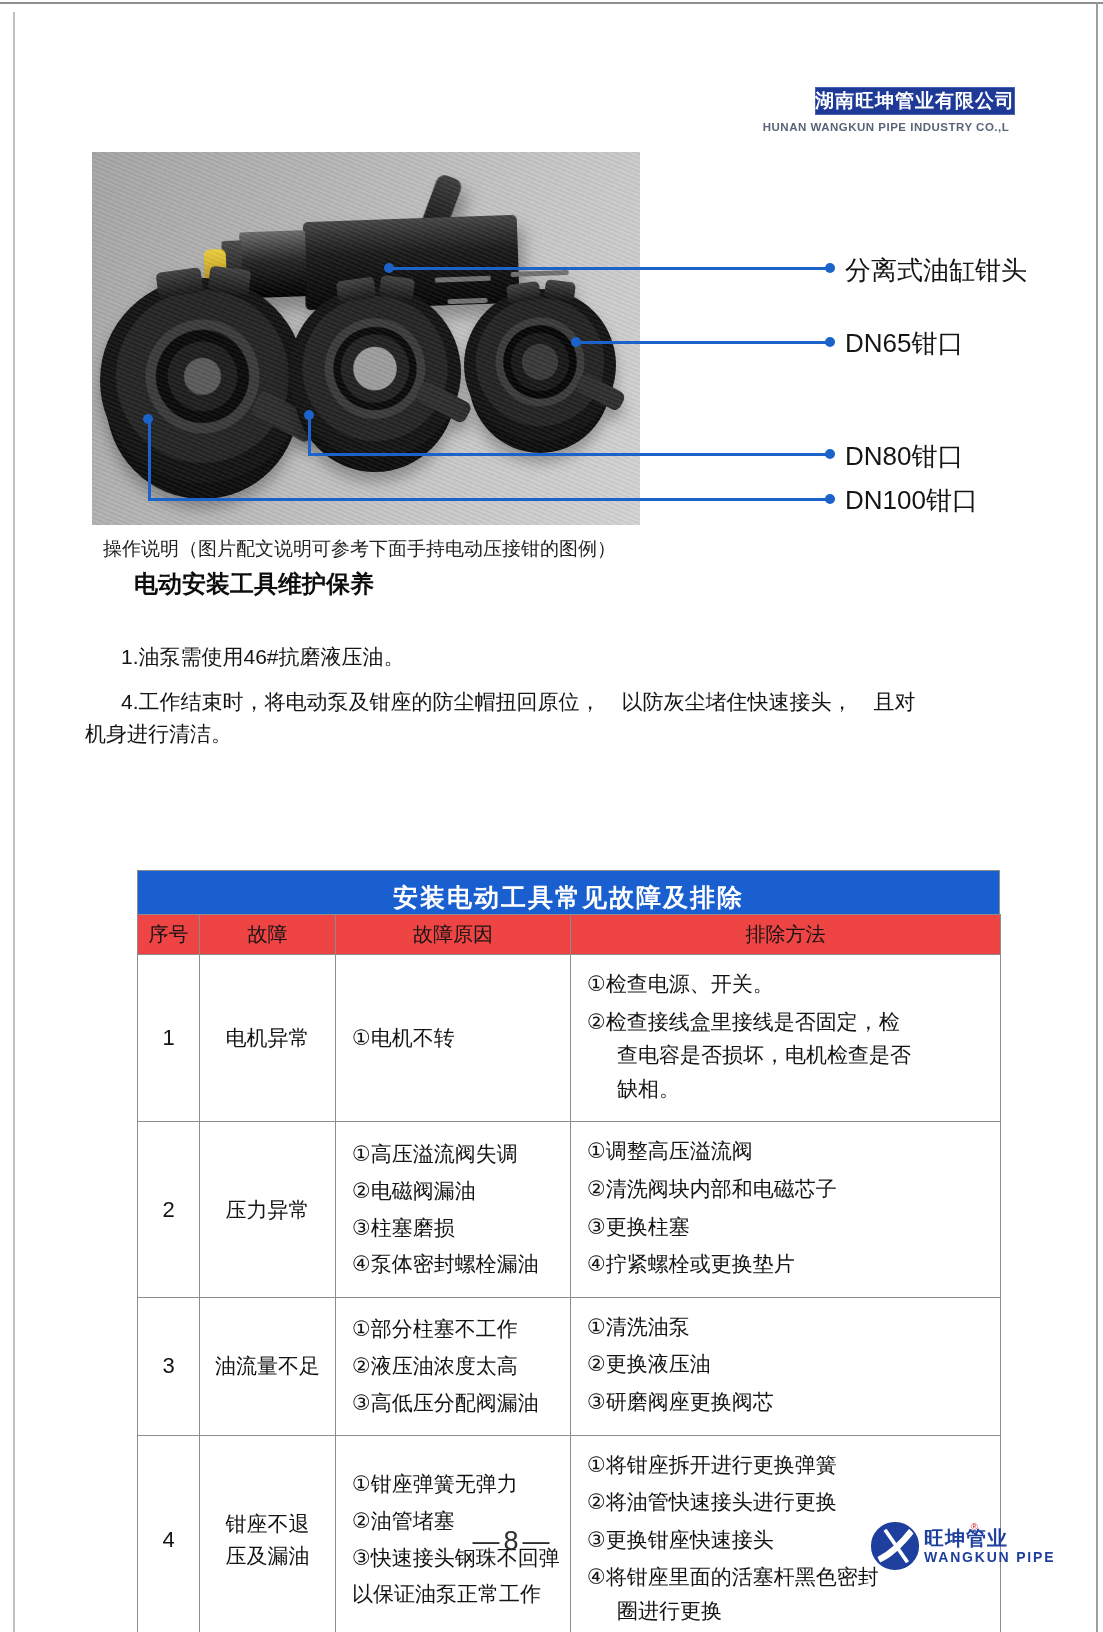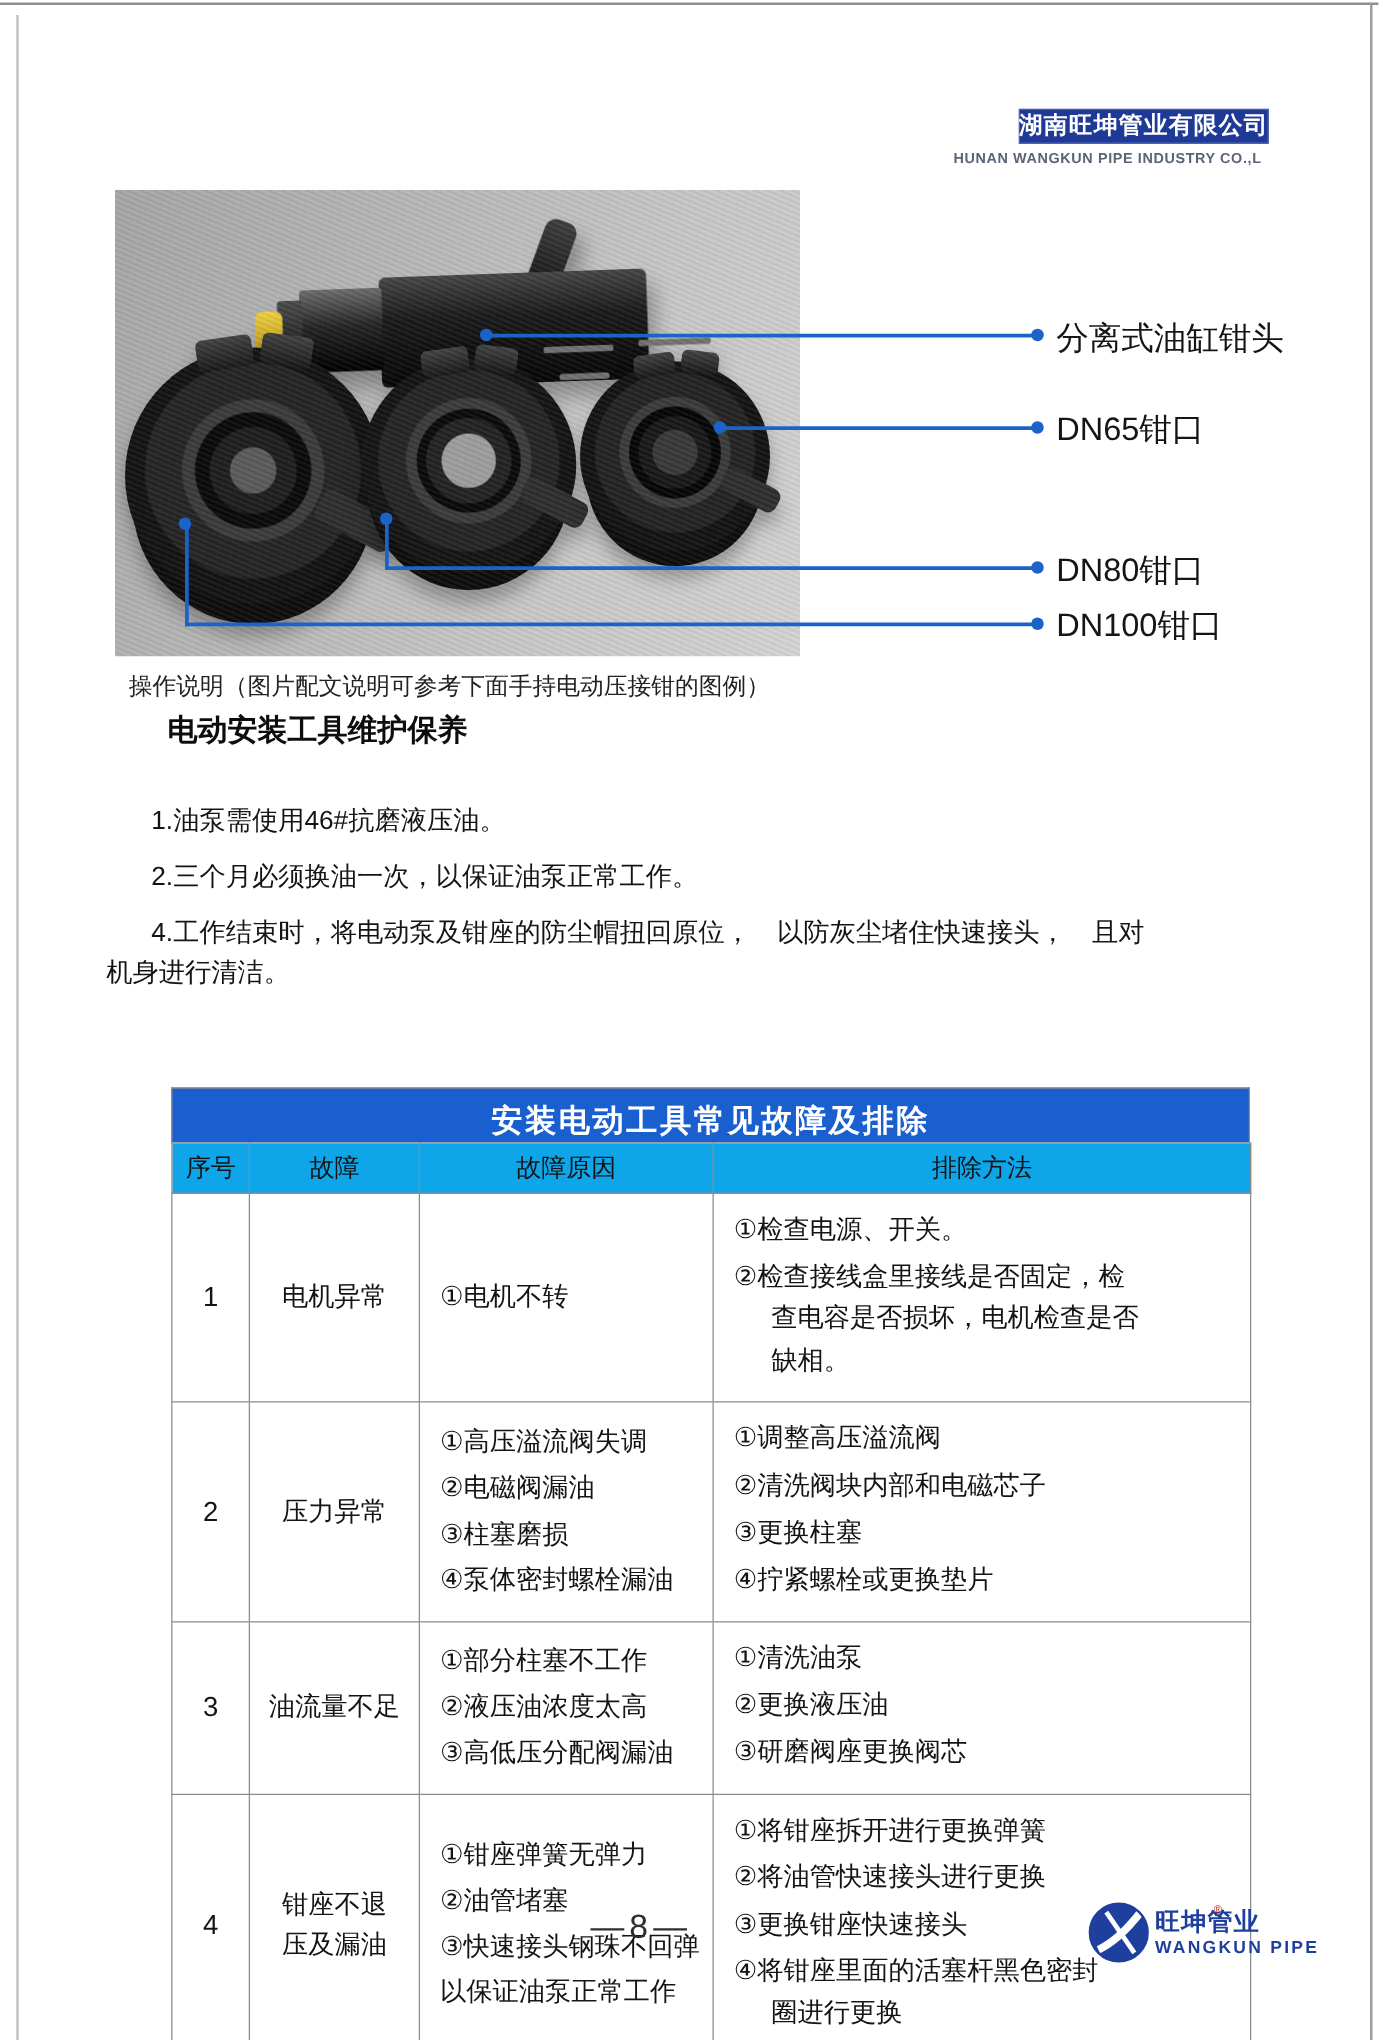--- a/index.html
+++ b/index.html
@@ -79,21 +79,21 @@
 
   .maint-list { position:absolute; left:85px; top:641px; width:940px; font-size:21px; color:#141414; }
   .maint-list p { text-indent:36px; line-height:1.52; margin-bottom:13px; white-space:pre-line; }
 
   
   .tbl-wrap { position:absolute; left:137px; top:870px; width:863px; }
   .tbl-title { height:44px; background:#1a5fd0; border:1px solid #8c8c8c; border-bottom:none;
                color:#fff; font-size:25px; font-weight:bold; text-align:center; line-height:52px; letter-spacing:2px; }
   table { width:100%; border-collapse:collapse; table-layout:fixed; font-size:21px; color:#141414; }
   th, td { border:1px solid #8c8c8c; }
-  th { background:#0ea5e9; height:40px; font-weight:normal; font-size:20px; }
+  th { background:#ef4444; height:40px; font-weight:normal; font-size:20px; }
   td { vertical-align:middle; padding:12px 0; }
   .col-no { text-align:center; font-size:22px; }
   .col-fault { text-align:center; white-space:pre-line; line-height:1.5; }
   .col-causes { padding-left:16px; padding-right:8px; line-height:1.75; }
   .col-solutions { padding-left:16px; padding-right:30px; line-height:1.6; }
   .cell-line { white-space:pre-line; }
   .hang { padding-left:30px; text-indent:-30px; margin-bottom:4px; }
   tr.r1 td { height:132px; } tr.r2 td { height:132px; } tr.r3 td { height:104px; } tr.r4 td { height:156px; }
 
   
@@ -172,21 +172,20 @@
   <div class="co-label cl1">分离式油缸钳头</div>
   <div class="co-label cl2">DN65钳口</div>
   <div class="co-label cl3">DN80钳口</div>
   <div class="co-label cl4">DN100钳口</div>
 
   <div class="fig-caption">操作说明（图片配文说明可参考下面手持电动压接钳的图例）</div>
 
   <div class="sec-title">电动安装工具维护保养</div>
   <div class="maint-list">
     <p>1.油泵需使用46#抗磨液压油。</p>
-    <p>2.三个月必须换油一次，以保证油泵正常工作。</p>
     <p>4.工作结束时，将电动泵及钳座的防尘帽扭回原位，　以防灰尘堵住快速接头，　且对
 机身进行清洁。</p>
   </div>
 
   <div class="tbl-wrap">
     <div class="tbl-title">安装电动工具常见故障及排除</div>
     <table>
       <colgroup>
         <col style="width:62px">
           <col style="width:136px">

